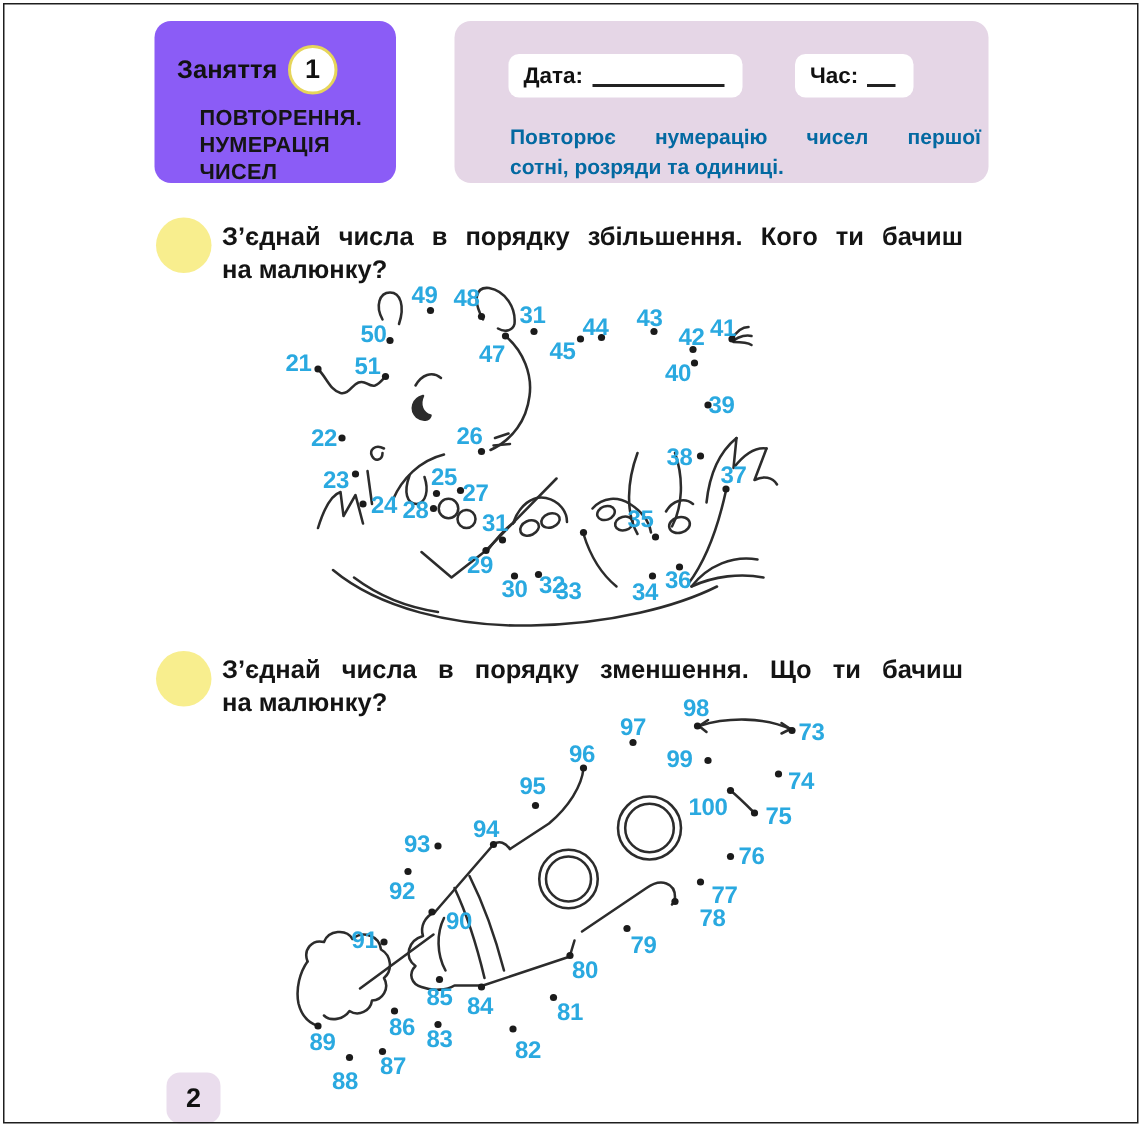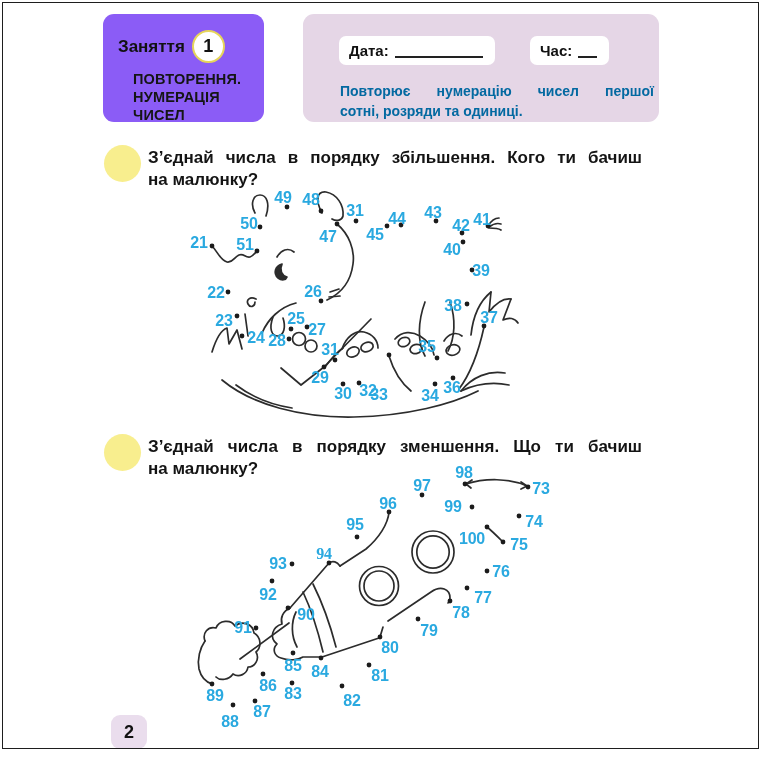--- a/index.html
+++ b/index.html
@@ -239,37 +239,37 @@
       <span class="num-label" style="left: 328px; top: 237px;">47</span>
       <span class="num-label" style="left: 311px; top: 200px;">48</span>
       <span class="num-label" style="left: 283px; top: 198px;">49</span>
       <span class="num-label" style="left: 249px; top: 224px;">50</span>
       <span class="num-label" style="left: 245px; top: 245px;">51</span>
       <span class="num-label" style="left: 541px; top: 489px;">73</span>
       <span class="num-label" style="left: 534px; top: 522px;">74</span>
       <span class="num-label" style="left: 519px; top: 545px;">75</span>
       <span class="num-label" style="left: 501px; top: 572px;">76</span>
       <span class="num-label" style="left: 483px; top: 598px;">77</span>
-      <span class="num-label" style="left: 461px; top: 613px; text-align: center;">78</span>
+      <span class="num-label" style="left: 475px; top: 613px; text-align: center;">78</span>
       <span class="num-label" style="left: 429px; top: 631px;">79</span>
       <span class="num-label" style="left: 390px; top: 648px;">80</span>
       <span class="num-label" style="left: 380px; top: 676px;">81</span>
       <span class="num-label" style="left: 352px; top: 701px;">82</span>
       <span class="num-label" style="left: 293px; top: 694px;">83</span>
       <span class="num-label" style="left: 320px; top: 672px;">84</span>
       <span class="num-label" style="left: 293px; top: 666px;">85</span>
       <span class="num-label" style="left: 268px; top: 686px;">86</span>
       <span class="num-label" style="left: 262px; top: 712px;">87</span>
       <span class="num-label" style="left: 230px; top: 722px;">88</span>
       <span class="num-label" style="left: 215px; top: 696px;">89</span>
       <span class="num-label" style="left: 306px; top: 615px;">90</span>
       <span class="num-label" style="left: 243px; top: 628px;">91</span>
       <span class="num-label" style="left: 268px; top: 595px;">92</span>
       <span class="num-label" style="left: 278px; top: 564px;">93</span>
-      <span class="num-label" style="left: 324px; top: 554px; font-family: Liberation Serif, serif;">94</span>
+      <span class="num-label" style="left: 324px; top: 554px;">94</span>
       <span class="num-label" style="left: 355px; top: 525px;">95</span>
       <span class="num-label" style="left: 388px; top: 504px;">96</span>
       <span class="num-label" style="left: 422px; top: 486px;">97</span>
       <span class="num-label" style="left: 464px; top: 473px;">98</span>
       <span class="num-label" style="left: 453px; top: 507px;">99</span>
       <span class="num-label" style="left: 472px; top: 539px;">100</span>
     </div>
 
   <div class="page-num">2</div>
 

